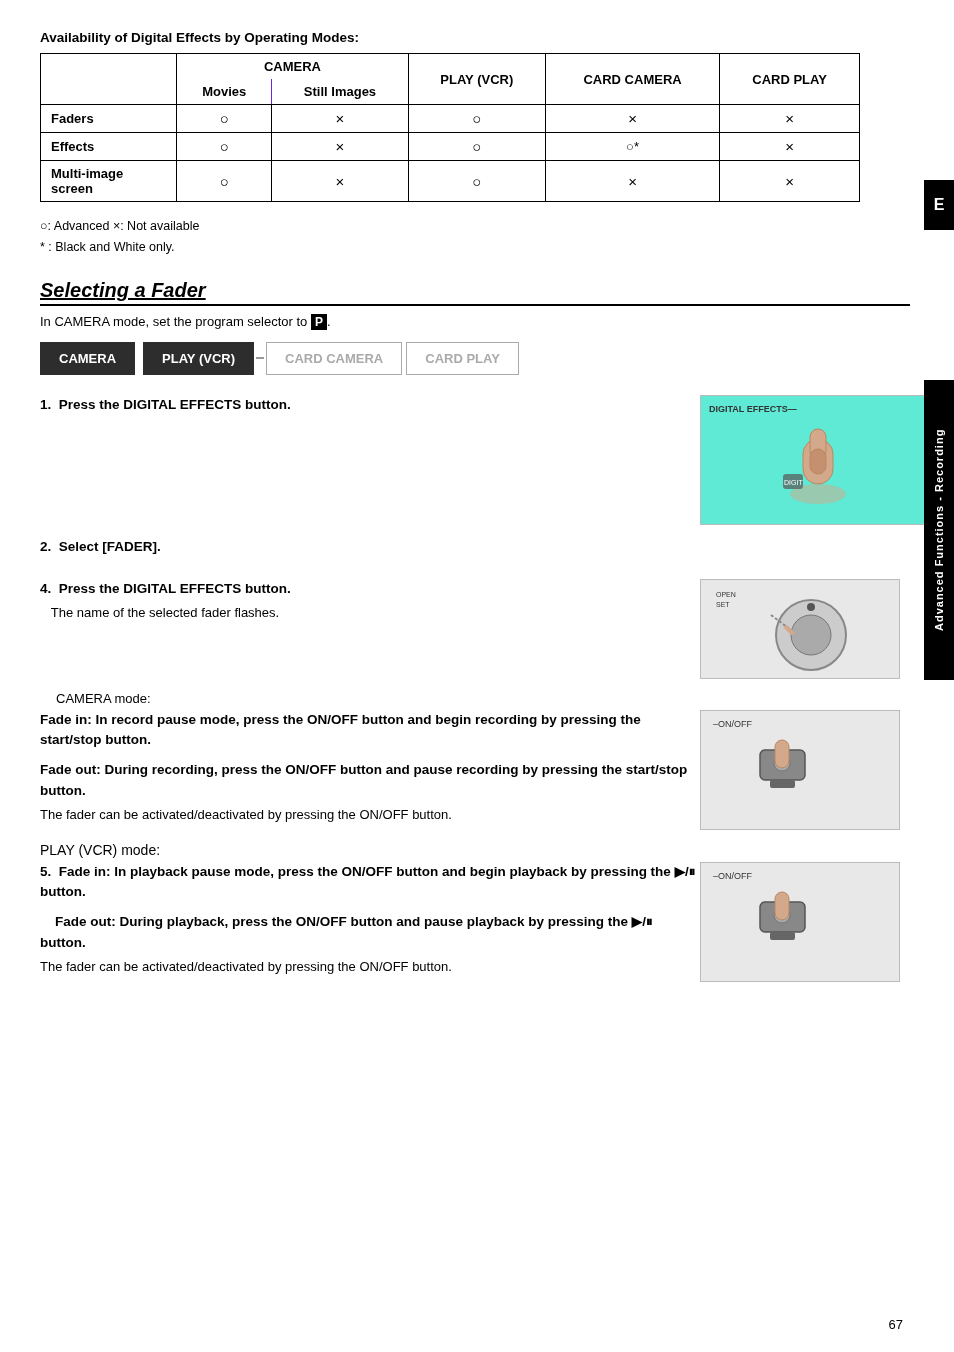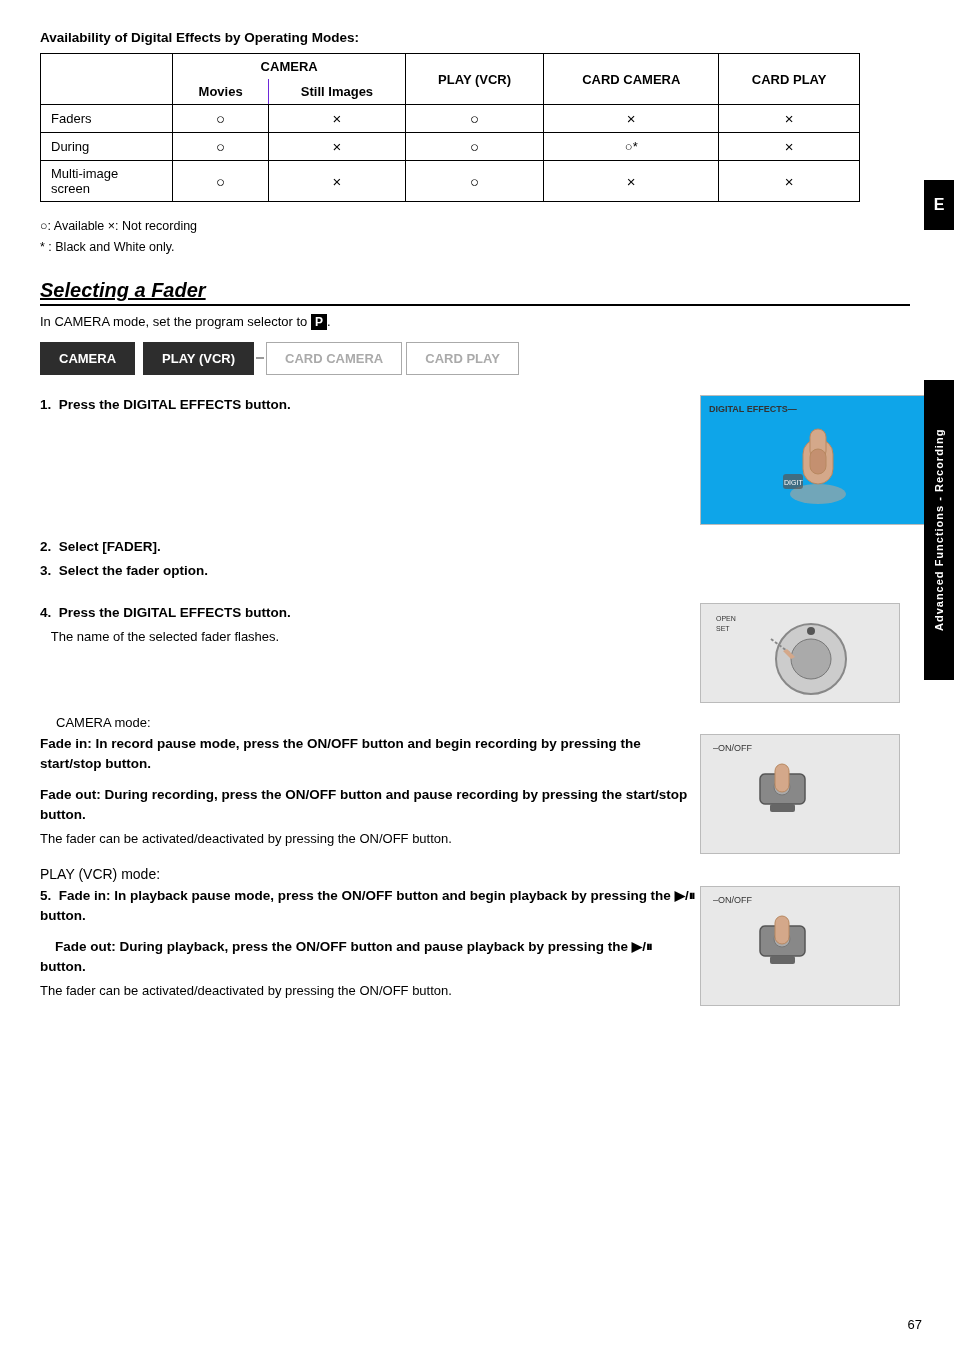--- a/index.html
+++ b/index.html
@@ -30,20 +30,21 @@
     }
     .avail-table th, .avail-table td {
       border: 1px solid #000;
       padding: 5px 10px;
       text-align: center;
       vertical-align: middle;
     }
     .avail-table td.row-label {
       text-align: left;
       min-width: 90px;
+      font-weight: bold;
     }
 
     .table-notes {
       font-size: 12.5px;
       margin-bottom: 6px;
       line-height: 1.7;
     }
 
     
     .fader-section-title {
@@ -148,21 +149,21 @@
       font-size: 16px;
       font-weight: bold;
       display: flex;
       align-items: center;
       justify-content: center;
     }
 
     .page-number {
       position: absolute;
       bottom: 20px;
-      right: 32px;
+      right: 51px;
       font-size: 13px;
     }
 
     
     .sym-circle { font-size: 15px; }
     .sym-cross { font-size: 15px; }
 
     .content-wrap {
       width: 870px;
     }
@@ -213,40 +214,40 @@
     <tbody>
       <tr>
         <td class="row-label">Faders</td>
         <td><span class="sym-circle">○</span></td>
         <td><span class="sym-cross">×</span></td>
         <td><span class="sym-circle">○</span></td>
         <td><span class="sym-cross">×</span></td>
         <td><span class="sym-cross">×</span></td>
       </tr>
       <tr>
-        <td class="row-label">During</td>
+        <td class="row-label">Effects</td>
         <td><span class="sym-circle">○</span></td>
         <td><span class="sym-cross">×</span></td>
         <td><span class="sym-circle">○</span></td>
         <td><span>○*</span></td>
         <td><span class="sym-cross">×</span></td>
       </tr>
       <tr>
         <td class="row-label">Multi-image<br>screen</td>
         <td><span class="sym-circle">○</span></td>
         <td><span class="sym-cross">×</span></td>
         <td><span class="sym-circle">○</span></td>
         <td><span class="sym-cross">×</span></td>
         <td><span class="sym-cross">×</span></td>
       </tr>
     </tbody>
   </table>
 
   <div class="table-notes">
-    <div>○: Available  ×: Not recording</div>
+    <div>○: Advanced  ×: Not available</div>
     <div>* : Black and White only.</div>
   </div>
 
   <div class="fader-section-title">Selecting a Fader</div>
 
   <div class="fader-intro">
     In CAMERA mode, set the program selector to <span class="prog-p">P</span>.
   </div>
 
   <div class="mode-tabs">
@@ -256,42 +257,41 @@
     <div class="mode-tab inactive">CARD CAMERA</div>
     <div class="mode-tab inactive" style="margin-left:4px;">CARD PLAY</div>
   </div>
 
   <div class="step-row">
     <div class="step-left">
       <div class="step-bold">1.&nbsp;&nbsp;Press the DIGITAL EFFECTS button.</div>
     </div>
     <div class="step-right">
 
-      <div style="width:236px;height:130px;background:#0ea5e9;border:1px solid #bbb;position:relative;overflow:hidden;">
+      <div style="width:236px;height:130px;background:#5eead4;border:1px solid #bbb;position:relative;overflow:hidden;">
         <div style="position:absolute;top:8px;left:8px;font-size:9px;color:#333;font-weight:bold;">DIGITAL EFFECTS—</div>
         <div style="position:absolute;top:18px;right:10px;bottom:10px;left:10px;display:flex;align-items:center;justify-content:center;">
           <svg viewBox="0 0 100 90" width="130" height="90">
 
             <ellipse cx="50" cy="75" rx="28" ry="10" fill="#d4a88a" opacity="0.5"></ellipse>
             <rect x="35" y="20" width="30" height="45" rx="15" fill="#d4a88a" stroke="#b88860" stroke-width="1"></rect>
             <rect x="42" y="10" width="16" height="30" rx="8" fill="#d4a88a" stroke="#b88860" stroke-width="1"></rect>
 
             <rect x="15" y="55" width="20" height="15" rx="3" fill="#555" opacity="0.7"></rect>
             <text x="16" y="66" font-size="7" fill="#fff">DIGIT</text>
 
             <rect x="42" y="30" width="16" height="25" rx="8" fill="#c49070" stroke="#b88860" stroke-width="1"></rect>
           </svg>
         </div>
       </div>
     </div>
   </div>
 
   <div class="steps-list">
     <div class="step-bold">2.&nbsp;&nbsp;Select [FADER].</div>
-    <div class="step-bold">3.&nbsp;&nbsp;Select the fader option.</div>
   </div>
 
   <div class="step-row">
     <div class="step-left">
       <div class="step-bold">4.&nbsp;&nbsp;Press the DIGITAL EFFECTS button.</div>
       <div class="step-normal">&nbsp;&nbsp;&nbsp;The name of the selected fader flashes.</div>
     </div>
     <div class="step-right">
       <div style="width:200px;height:100px;background:#e8e8e8;border:1px solid #bbb;position:relative;overflow:hidden;">
         <svg viewBox="0 0 180 90" width="180" height="90" style="margin:5px 10px;">

